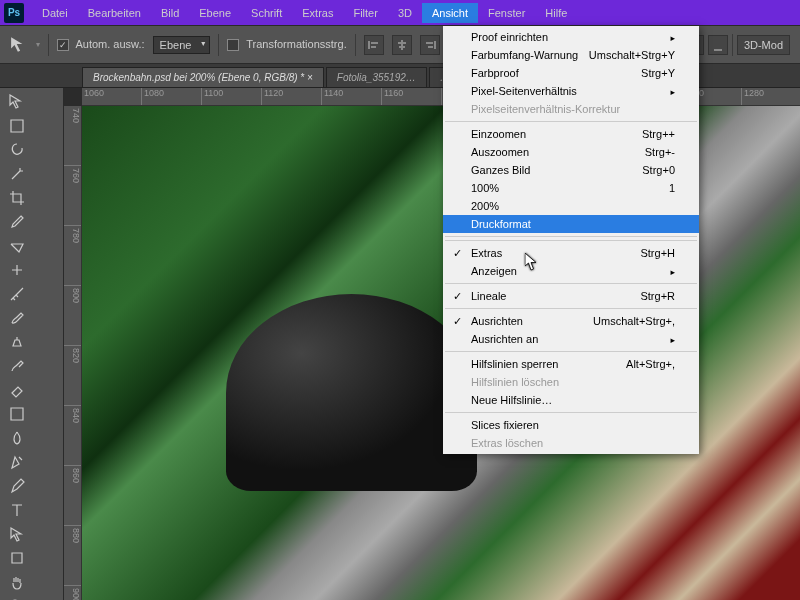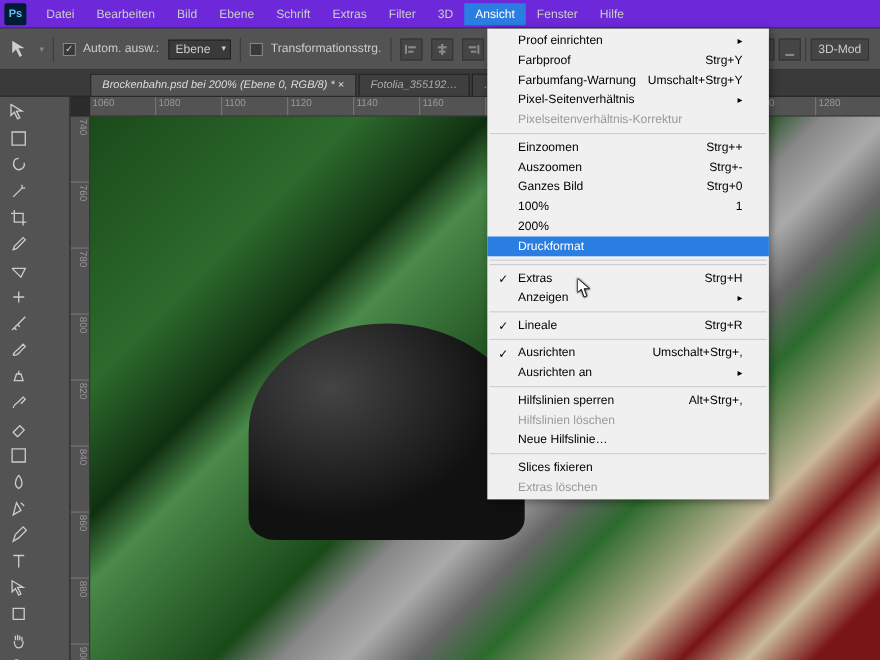--- a/index.html
+++ b/index.html
@@ -280,26 +280,26 @@
   </div>
 </div>
 
 <div class="dropdown-menu">
   <div id="menu-body">
       <div class="mi">
         <span>Proof einrichten</span>
         <span class="sub"></span>
       </div>
       <div class="mi">
+        <span>Farbumfang-Warnung</span>
+        <span>Umschalt+Strg+Y</span>
+      </div>
+      <div class="mi">
         <span>Farbproof</span>
         <span>Strg+Y</span>
-      </div>
-      <div class="mi">
-        <span>Farbumfang-Warnung</span>
-        <span>Umschalt+Strg+Y</span>
       </div>
       <div class="mi">
         <span>Pixel-Seitenverhältnis</span>
         <span class="sub"></span>
       </div>
       <div class="mi disabled">
         <span>Pixelseitenverhältnis-Korrektur</span>
         <span></span>
       </div>
       <div class="sep"></div>

